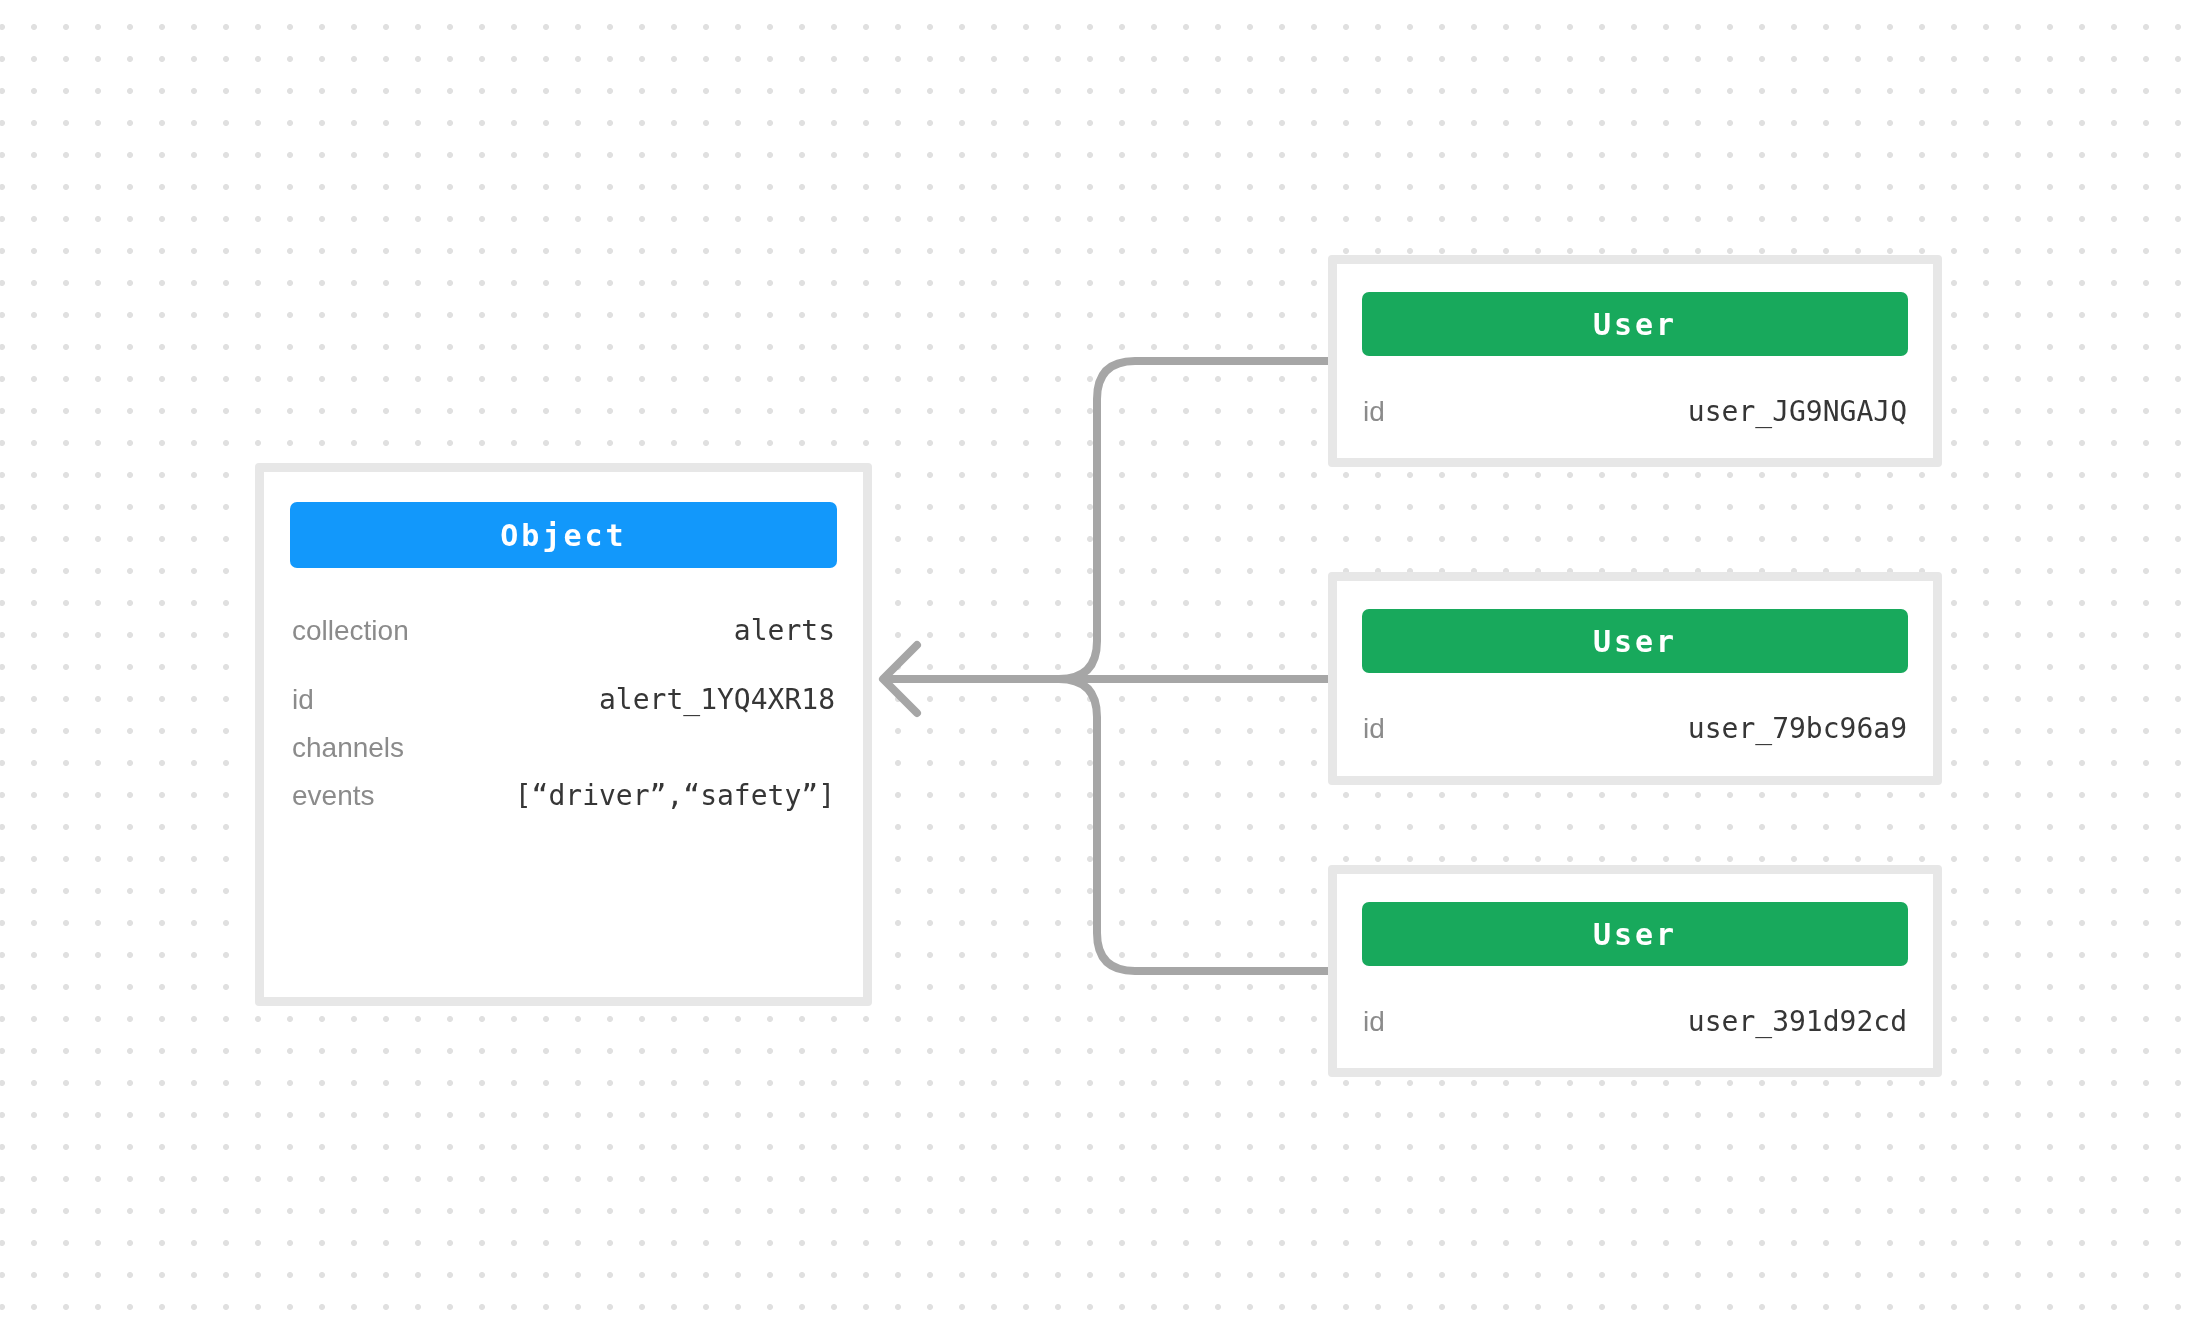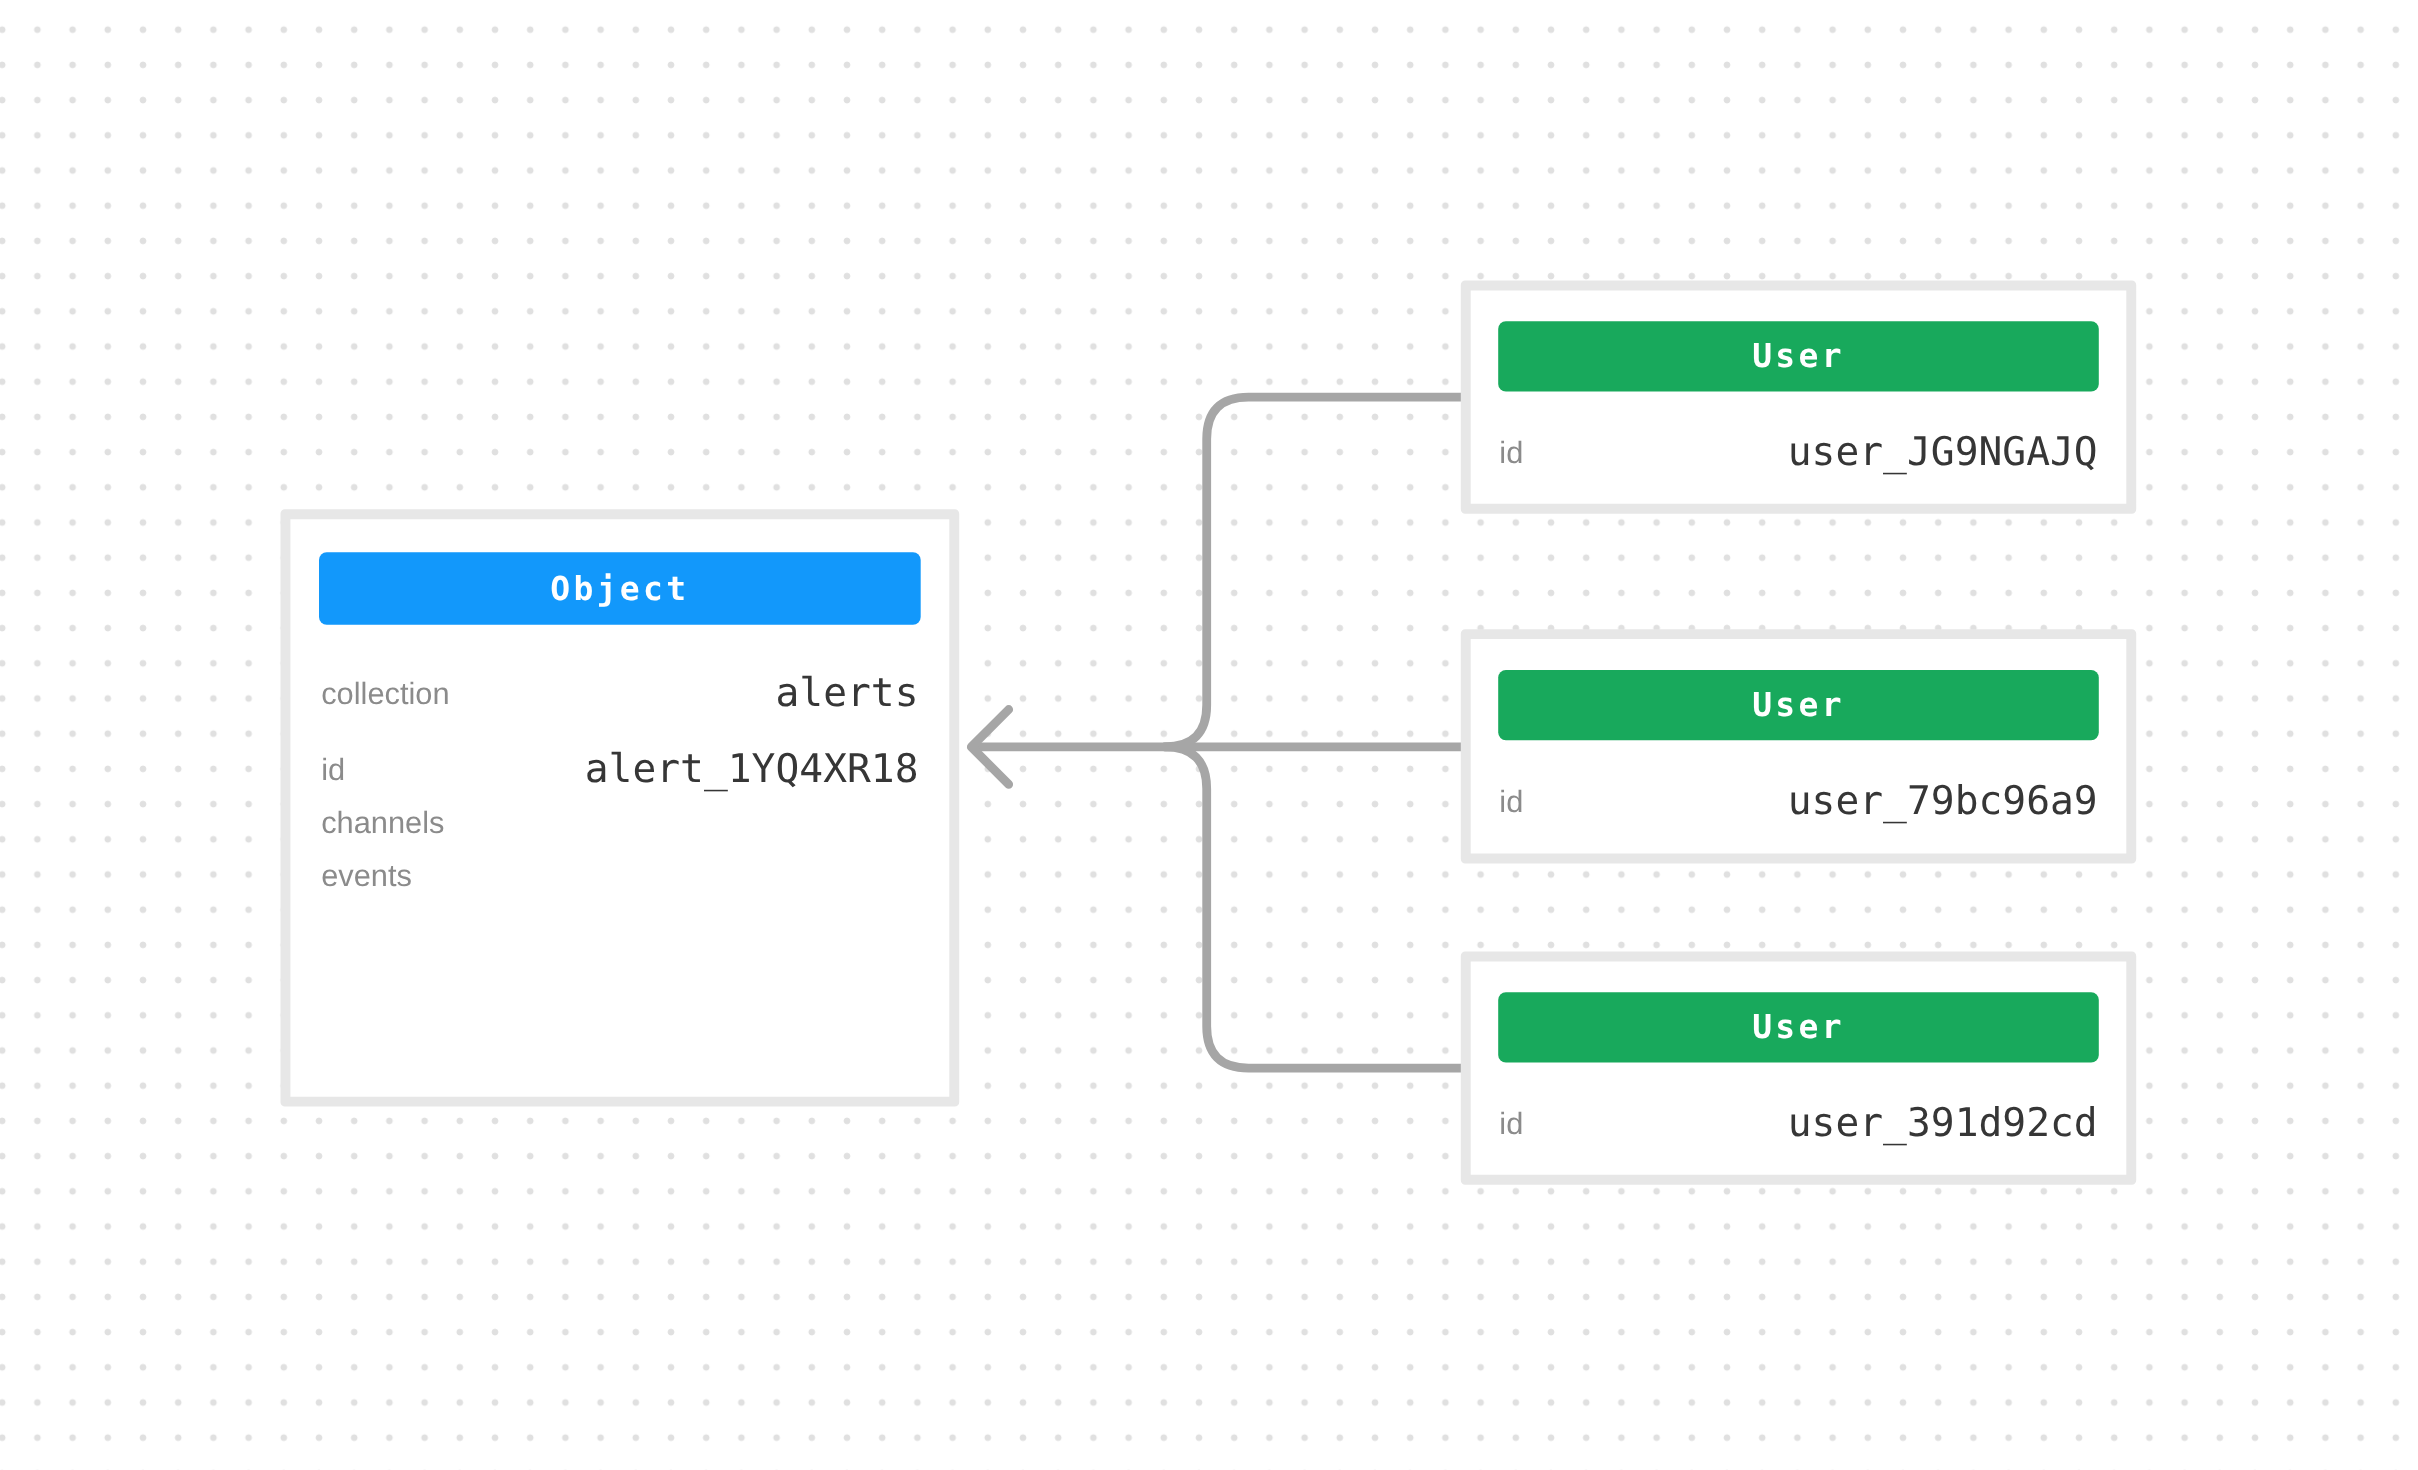--- a/index.html
+++ b/index.html
@@ -69,21 +69,21 @@
   .user-card .field-row { margin-top: 32px; padding: 0 26px; }
 
   .field-label {
     color: var(--label, #8b8b8b);
     font-size: 28px;
     font-family: "Liberation Sans", sans-serif;
     white-space: nowrap;
   }
   .field-value {
     color: var(--value, #363636);
-    font-size: 36px;
+    font-size: 28px;
     font-weight: 500;
     font-family: "DejaVu Sans Mono", monospace;
     white-space: nowrap;
     text-align: right;
   }
 </style>
 </head>
 <body>
 
 <div id="canvas" style="--object-header: #1298fb; --user-header: #18a95c; --header-text: #ffffff; --connector: #a6a6a6; --card-border: #e7e7e7; --label: #8b8b8b; --value: #363636; --dot: #e0e0e0; --background: #ffffff;">
@@ -107,20 +107,21 @@
     </div>
     <div class="field-row row-id">
       <span class="field-label">id</span>
       <span class="field-value">alert_1YQ4XR18</span>
     </div>
     <div class="field-row row-channels">
       <span class="field-label">channels</span>
     </div>
     <div class="field-row row-events">
       <span class="field-label">events</span>
+      <span class="field-value">[“driver”,“safety”]</span>
     </div>
   </div>
 
   <div class="node-card user-card user-card-1">
     <div class="node-header">
       <span>User</span>
     </div>
     <div class="field-row">
       <span class="field-label">id</span>
       <span class="field-value">user_JG9NGAJQ</span>

